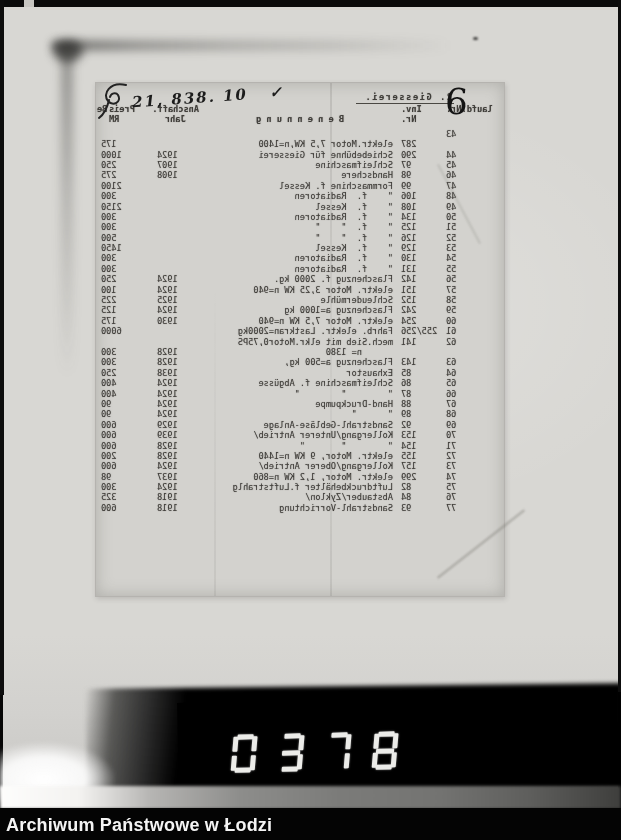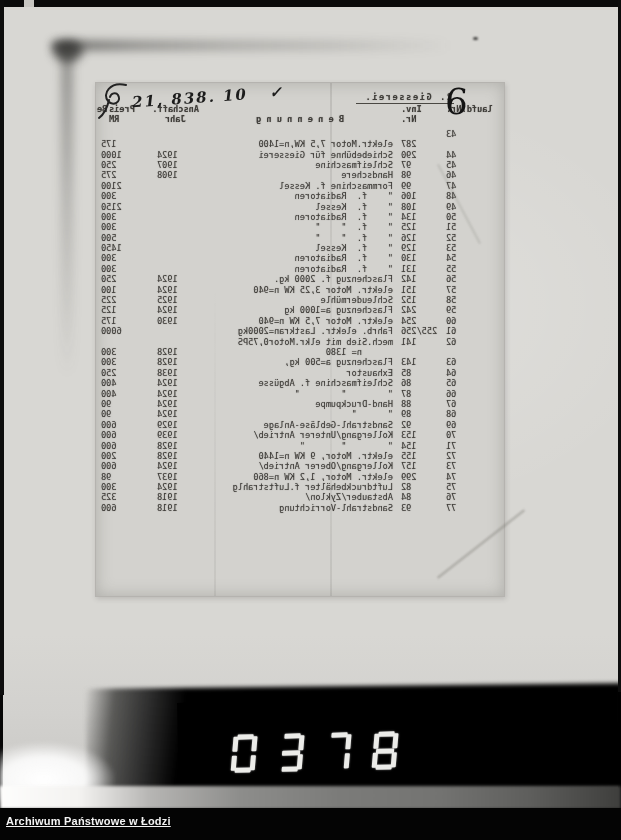--- a/index.html
+++ b/index.html
@@ -78,21 +78,21 @@
   .seg-c{bottom:2px;right:0;width:5px;height:15px;}
   .white-blob{position:absolute;left:0;top:742px;width:115px;height:60px;
     background:radial-gradient(ellipse at 38% 62%, #ffffff 0%, rgba(255,255,255,.85) 42%, rgba(255,255,255,0) 72%);
     filter:blur(2px);}
   .film-gray-band{position:absolute;left:0;top:786px;width:621px;height:23px;
     background:linear-gradient(90deg,#fdfdfc 0,#f3f2f0 80px,#b6b5b3 150px,#8d8d8b 240px,#7b7b79 340px,#737371 440px,#5e5e5c 530px,#3e3e3c 621px);
     filter:blur(1.5px);}
   
   .caption{position:absolute;left:0;top:808px;width:621px;height:32px;background:#040404;}
   .caption span{position:absolute;left:6px;top:7px;color:#f4f4f4;
-    font-family:"Liberation Sans","DejaVu Sans",sans-serif;font-weight:bold;font-size:11px;letter-spacing:.2px;text-decoration:underline;}
+    font-family:"Liberation Sans","DejaVu Sans",sans-serif;font-weight:bold;font-size:18px;letter-spacing:.2px;}
 </style>
 </head>
 <body>
 
 <div id="stage">
 
   <div class="backing">
     <div class="smudge-h"></div>
     <div class="smudge-blob"></div>
     <div class="smudge-v"></div>

